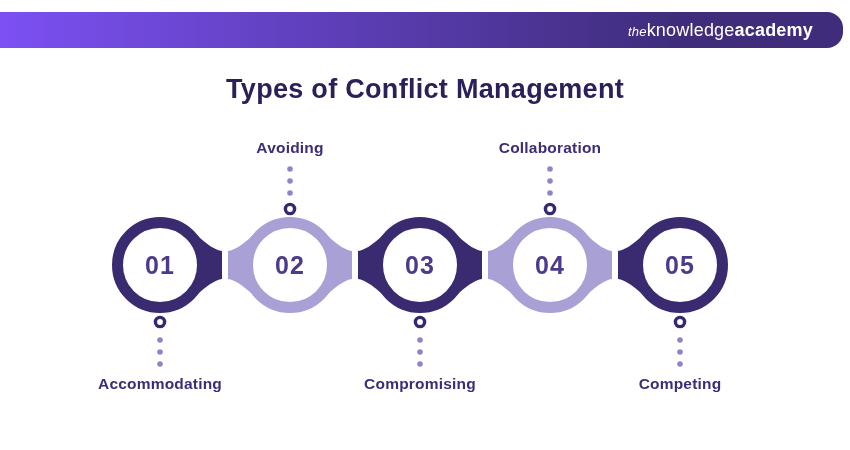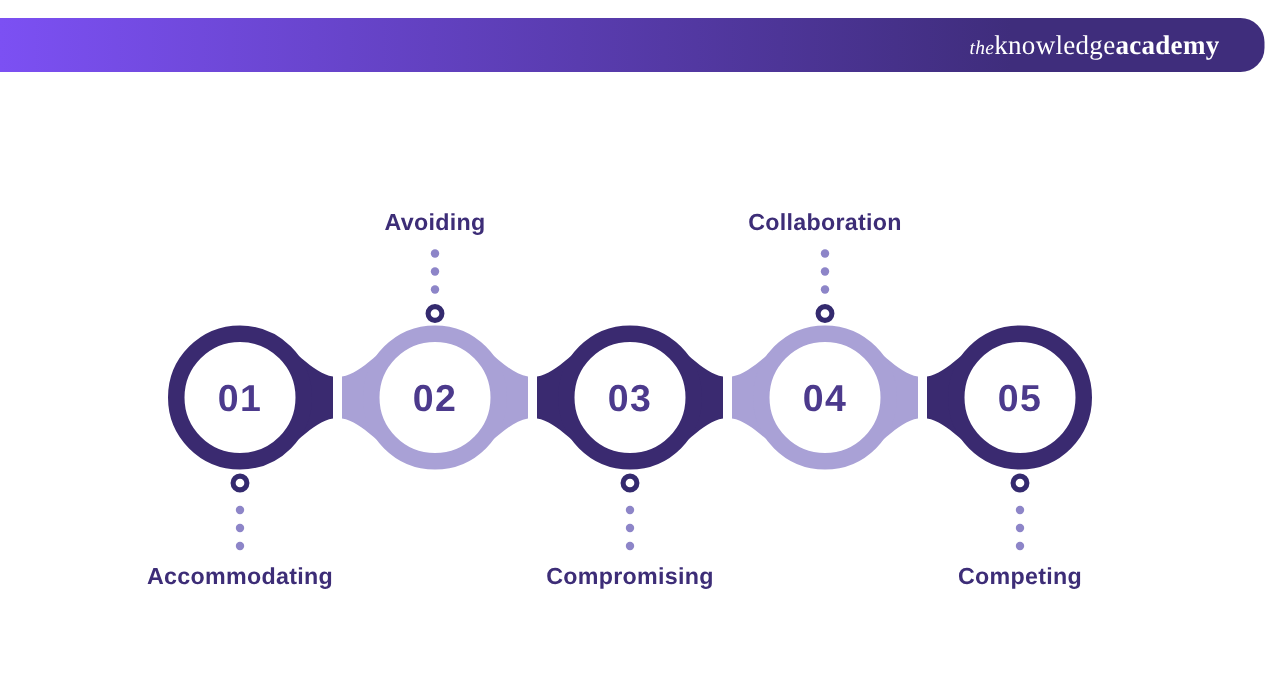--- a/index.html
+++ b/index.html
@@ -24,21 +24,21 @@
     border-radius: 0 16px 16px 0;
     background: linear-gradient(90deg, var(--banner-gradient-start) 0%, var(--banner-gradient-end) 80%);
     display: flex;
     align-items: center;
     justify-content: flex-end;
     padding-right: 30px;
     box-sizing: border-box;
   }
   .logo {
     color: var(--logo-text);
-    font-family: Liberation Serif, serif;
+    font-family: Liberation Sans, sans-serif;
     font-size: 18px;
     letter-spacing: 0.2px;
     white-space: nowrap;
   }
   .logo-the { font-style: italic; font-size: 13px; }
   .logo-knowledge { font-weight: 400; }
   .logo-academy { font-weight: 700; }
   .title {
     position: absolute;
     left: 0;
@@ -84,20 +84,21 @@
 </style>
 </head>
 <body>
 
 <div class="stage">
 
   <div class="banner">
     <div class="logo"><span class="logo-the">the</span><span class="logo-knowledge">knowledge</span><span class="logo-academy">academy</span></div>
   </div>
 
+  <h1 class="title">Types of Conflict Management</h1>
 
   <svg class="chain" width="850" height="450" viewBox="0 0 850 450">
 
     <g>
       <path class="tab-dark" d="M 176,221 C 196,231 208,249 222,251 L 222,279 C 208,281 196,299 176,309 Z"></path>
       <circle class="ring ring-dark" cx="160" cy="265" r="42.5"></circle>
       <text class="num" x="160" y="274" text-anchor="middle">01</text>
       <circle class="mini-ring" cx="160" cy="322" r="4.6"></circle>
       <circle class="dot" cx="160" cy="340" r="2.8"></circle>
       <circle class="dot" cx="160" cy="352" r="2.8"></circle>

